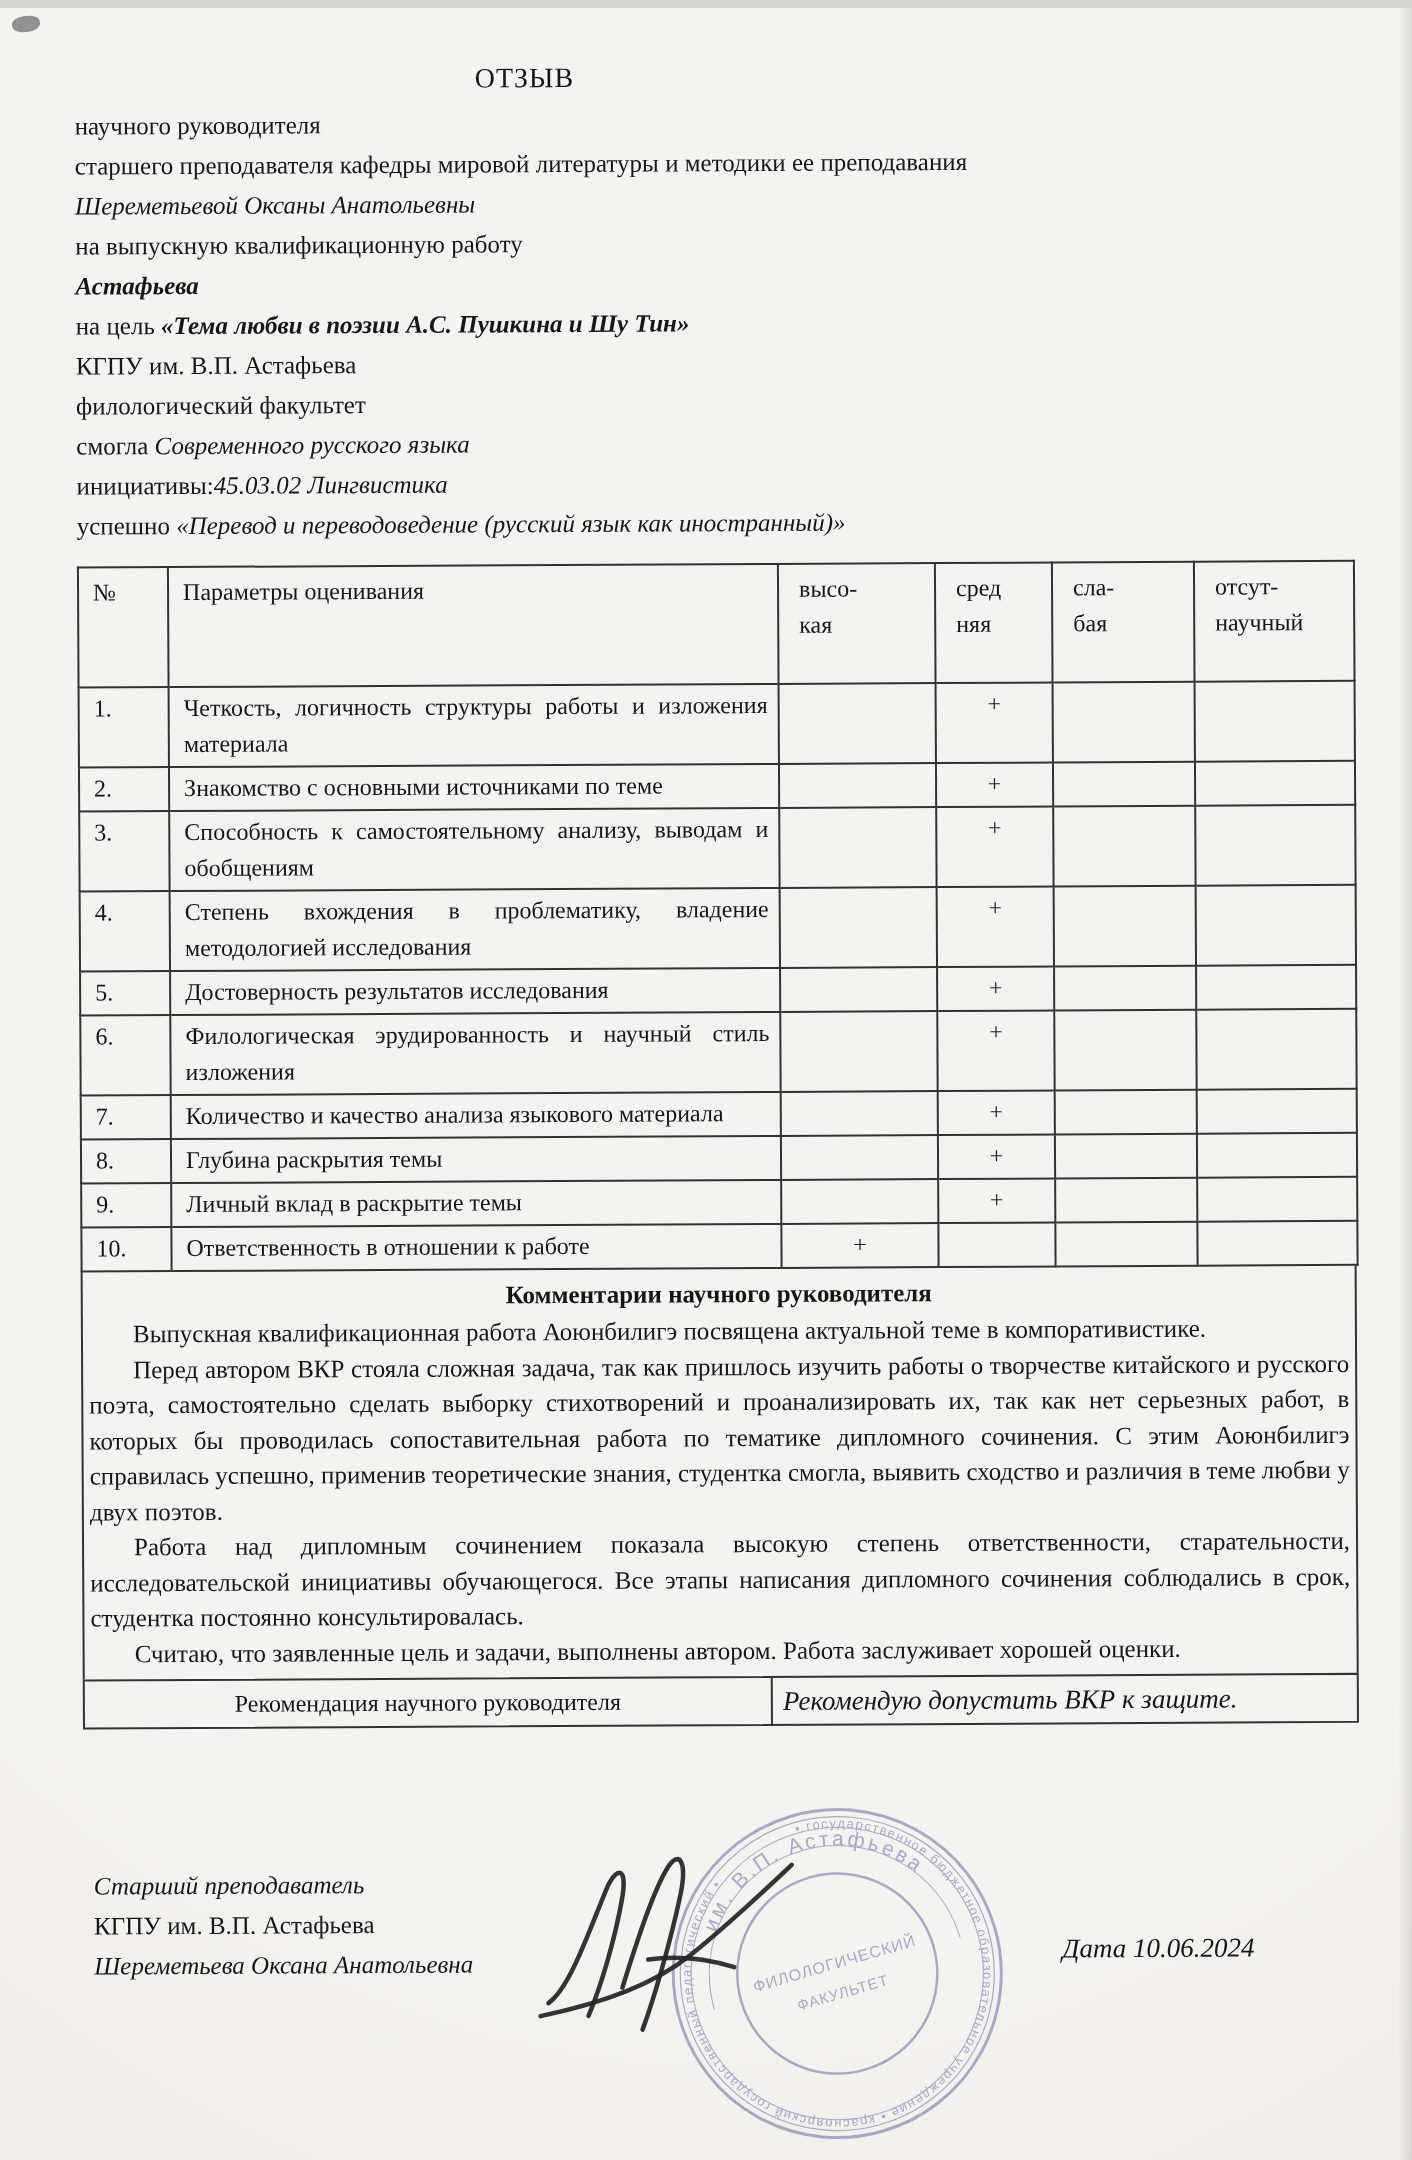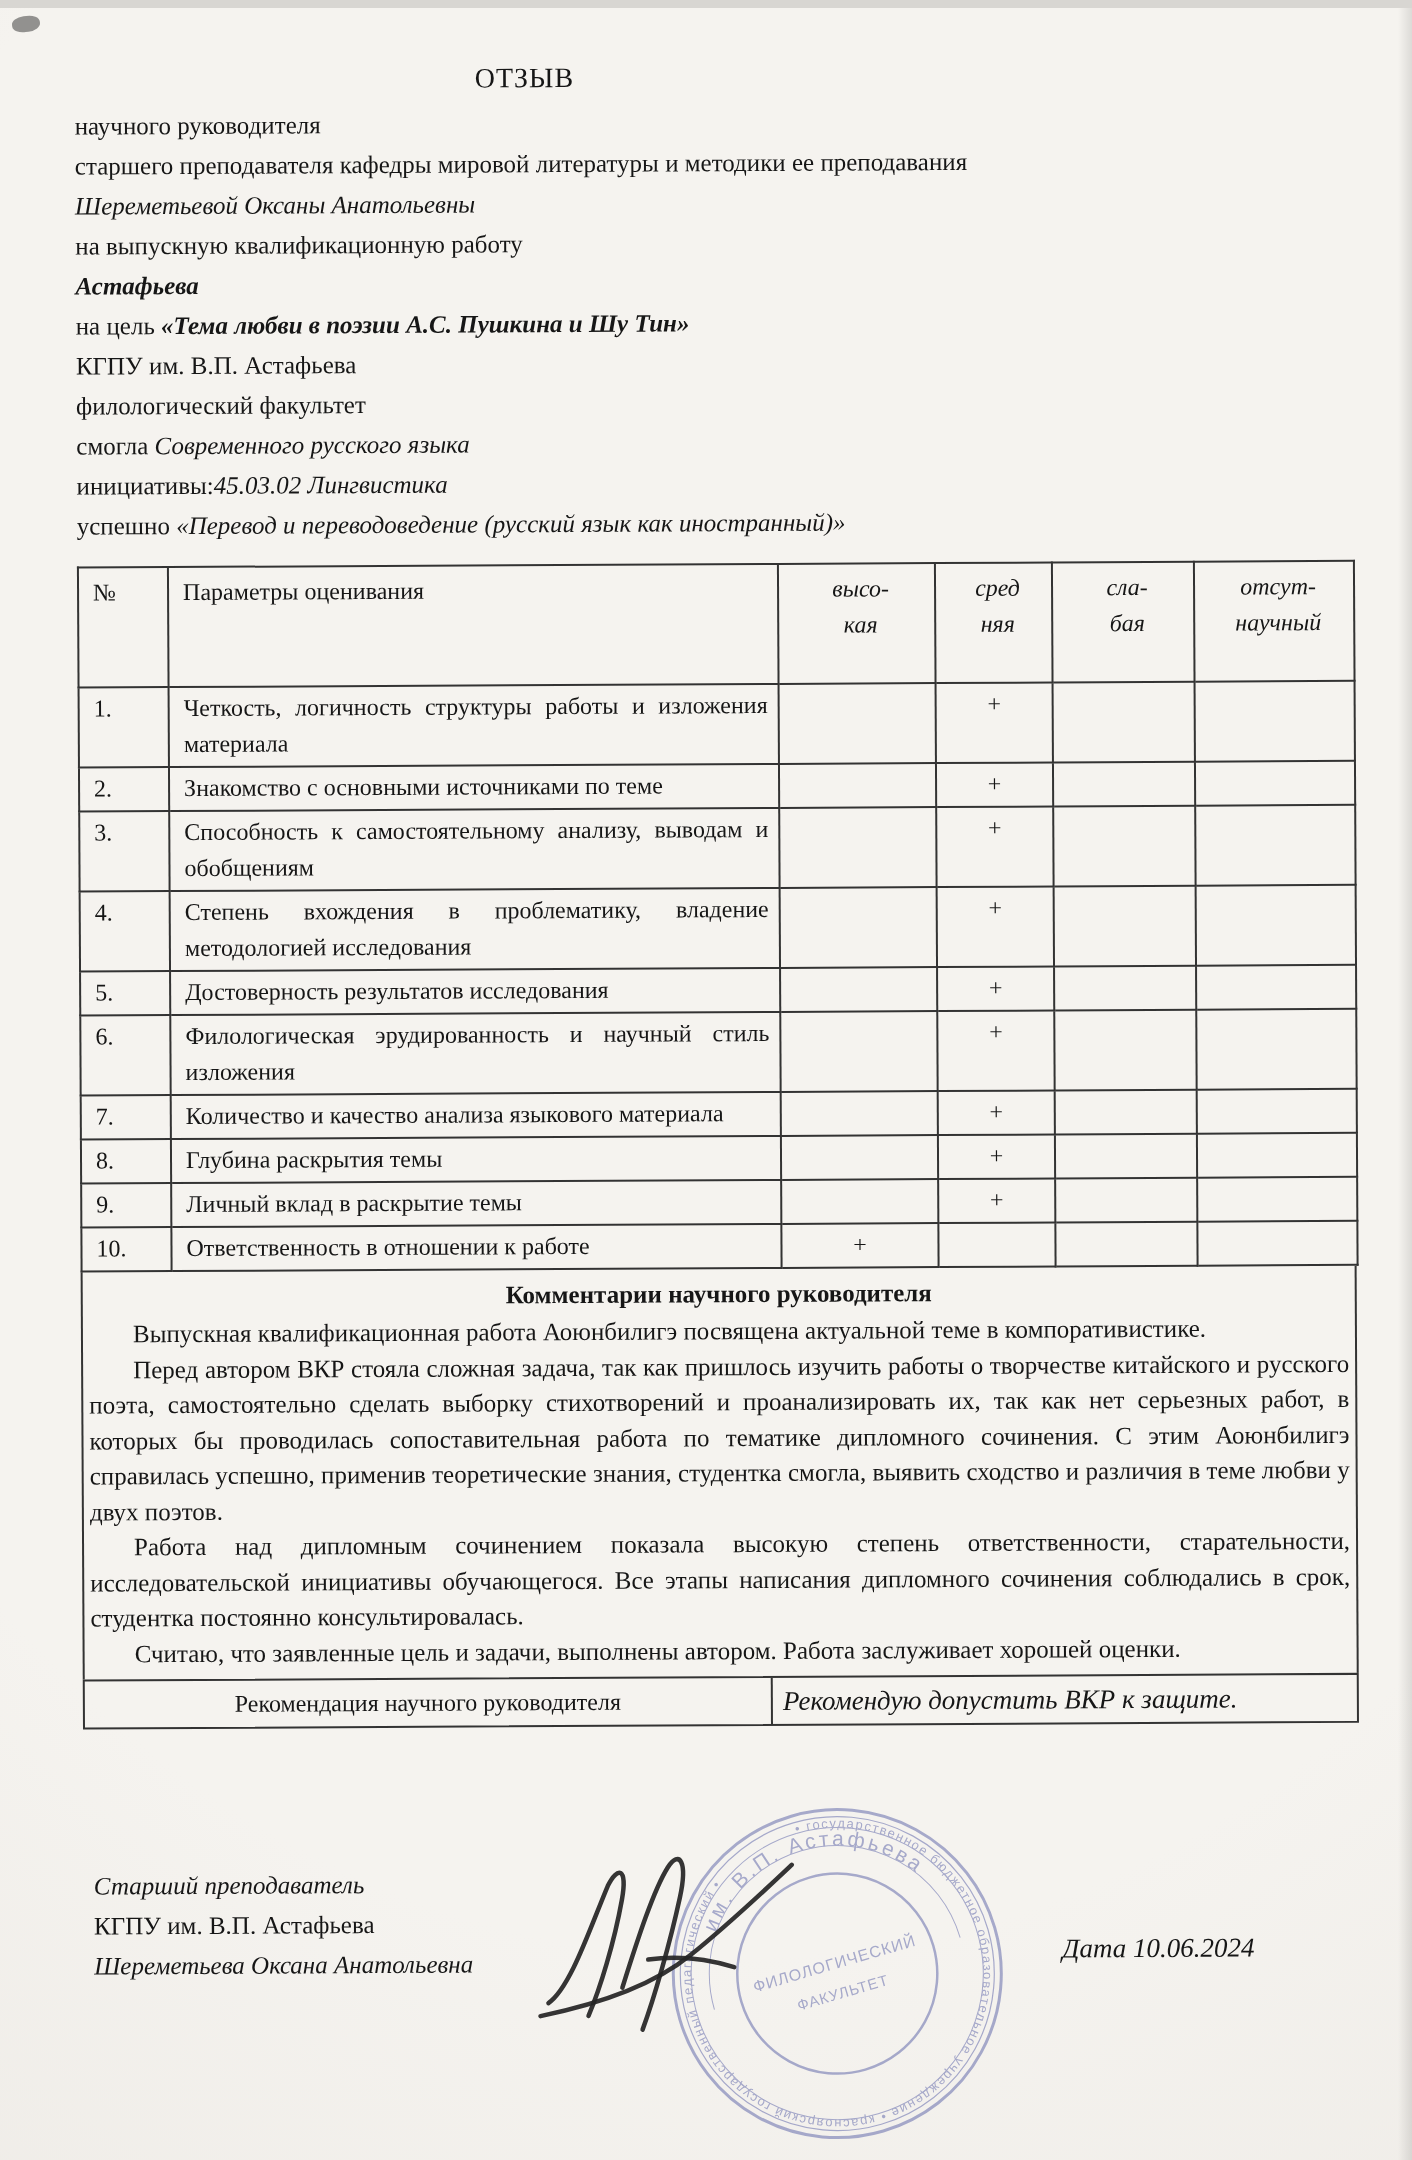--- a/index.html
+++ b/index.html
@@ -28,21 +28,21 @@
   .it{font-style:italic;}
   .bi{font-style:italic;font-weight:bold;}
 
   table.eval{border-collapse:collapse;table-layout:fixed;width:1276px;margin-top:20px;}
   table.eval th,table.eval td{
     border:2px solid #333;vertical-align:top;
     font-weight:normal;font-size:24px;line-height:36px;
   }
   th.h-num{height:112px;padding:6px 4px 0 14px;text-align:left;}
   th.h-param{padding:6px 4px 0 14px;text-align:left;}
-  th.c-level{padding:6px 4px 0 12px;text-align:center;white-space:pre-line;font-style:italic;}
+  th.c-level{padding:6px 4px 0 20px;text-align:left;white-space:pre-line;}
   td.c-num{padding:2px 4px 4px 14px;}
   td.c-param{padding:2px 10px 4px 14px;text-align:justify;}
   td.c-mark{text-align:center;font-size:27px;padding-top:2px;}
 
   .comments-box{
     width:1276px;box-sizing:border-box;
     border-left:2px solid #333;border-right:2px solid #333;
     padding:6px 2px 8px 2px;
   }
   .comments-title{text-align:center;font-weight:bold;font-size:25px;line-height:38px;}

